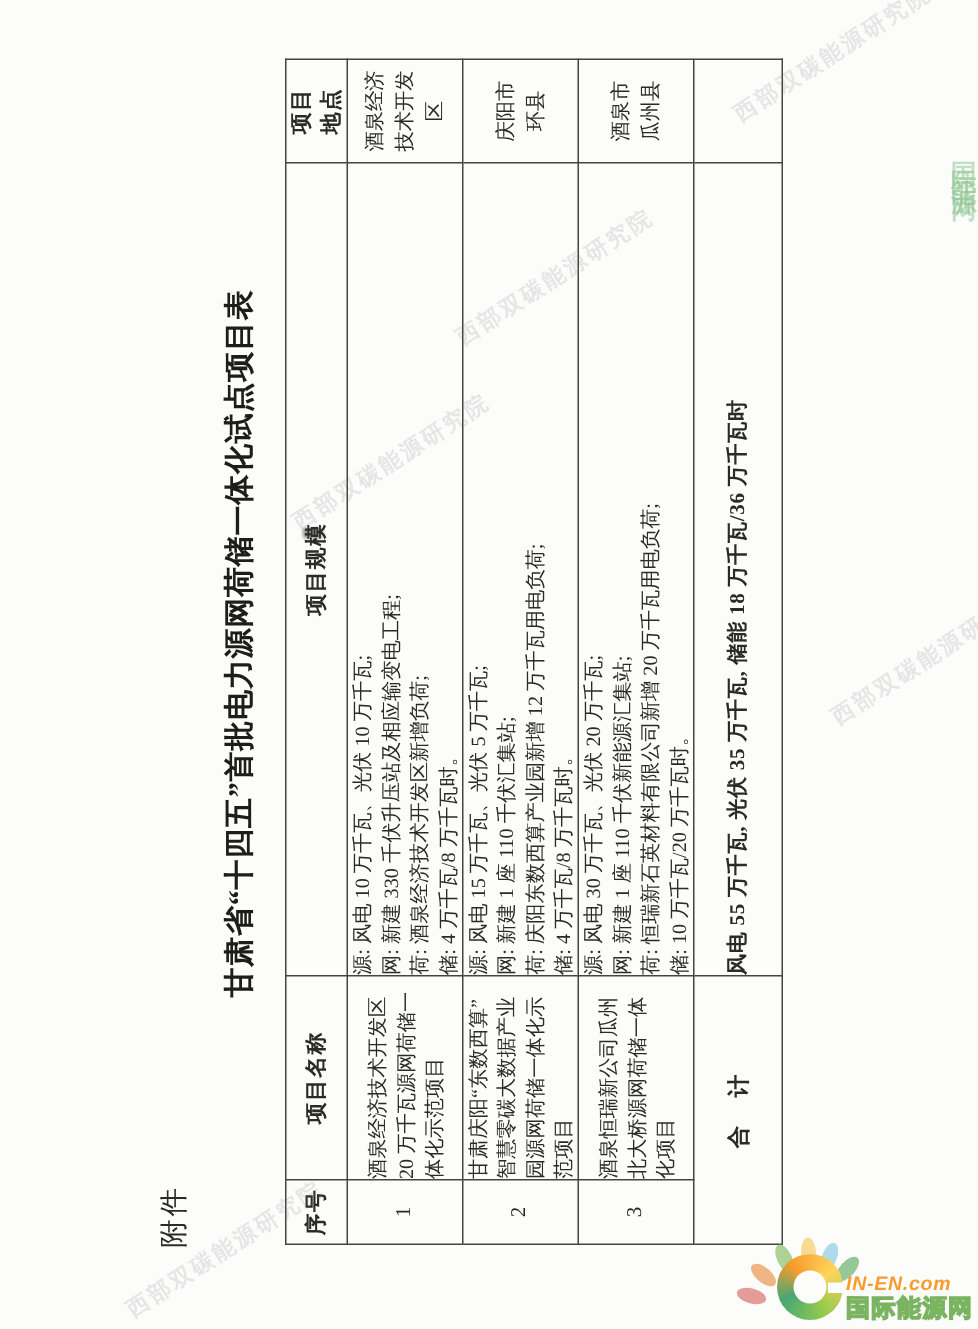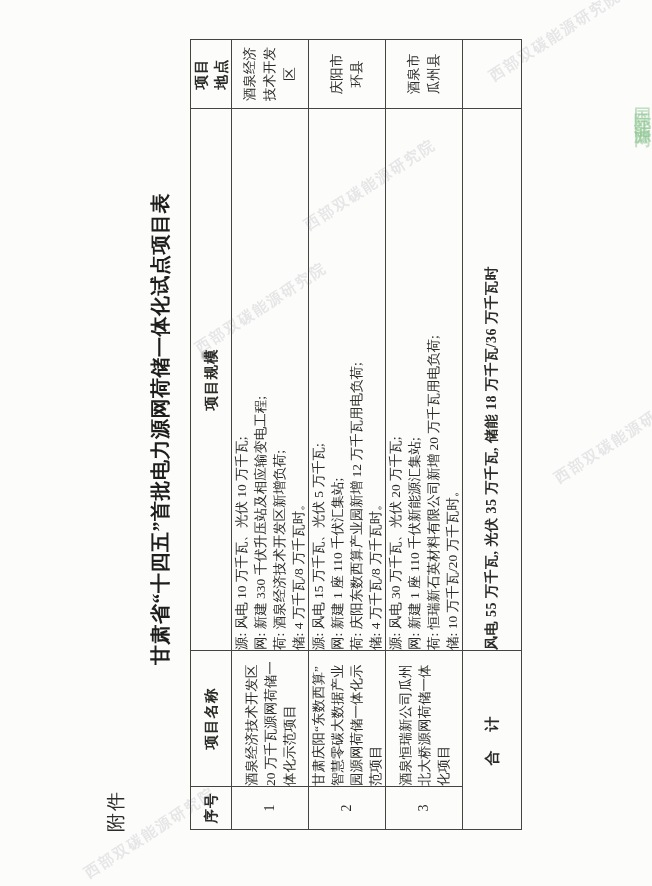--- a/index.html
+++ b/index.html
@@ -170,14 +170,27 @@
   <div class="wm-diag" style="left:477px;top:22px">西部双碳能源研究院</div>
   <div class="wm-diag" style="left:292px;top:171px">西部双碳能源研究院</div>
   <div class="wm-diag" style="left:183px;top:294px">西部双碳能源研究院</div>
   <div class="wm-diag" style="left:542px;top:424px">西部双碳能源研究院</div>
   <div class="wm-diag" style="left:72px;top:819px">西部双碳能源研究院</div>
 
   <div class="wm-side">国际能源网</div>
 
   <div class="speck"></div>
 
+  <div class="logo">
+    <div class="petal p1"></div>
+    <div class="petal p2"></div>
+    <div class="petal p3"></div>
+    <div class="petal p4"></div>
+    <div class="petal p5"></div>
+    <div class="petal p6"></div>
+    <div class="swirl">
+        <div class="notch"></div>
+      </div>
+    <div class="brand-en">IN-EN.com</div>
+    <div class="brand-cn">国际能源网</div>
+  </div>
 
 </div>
 
 </body></html>

